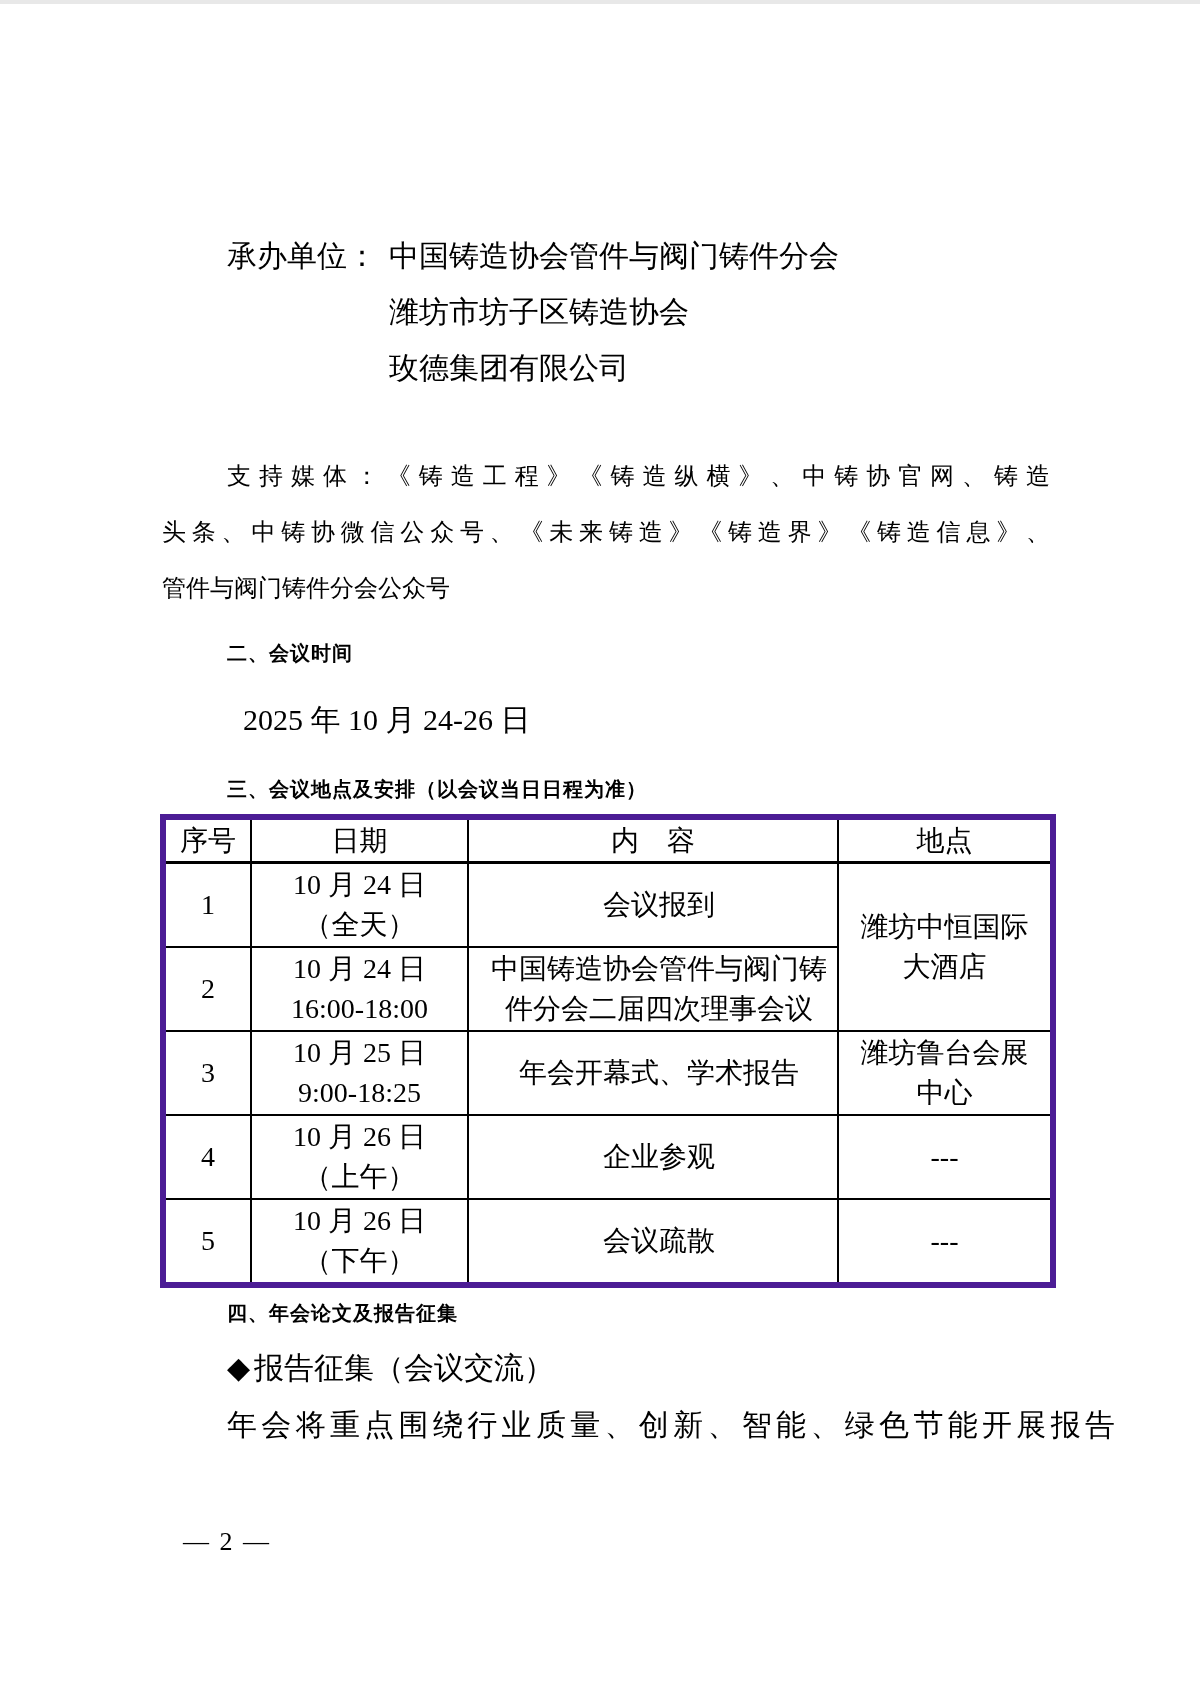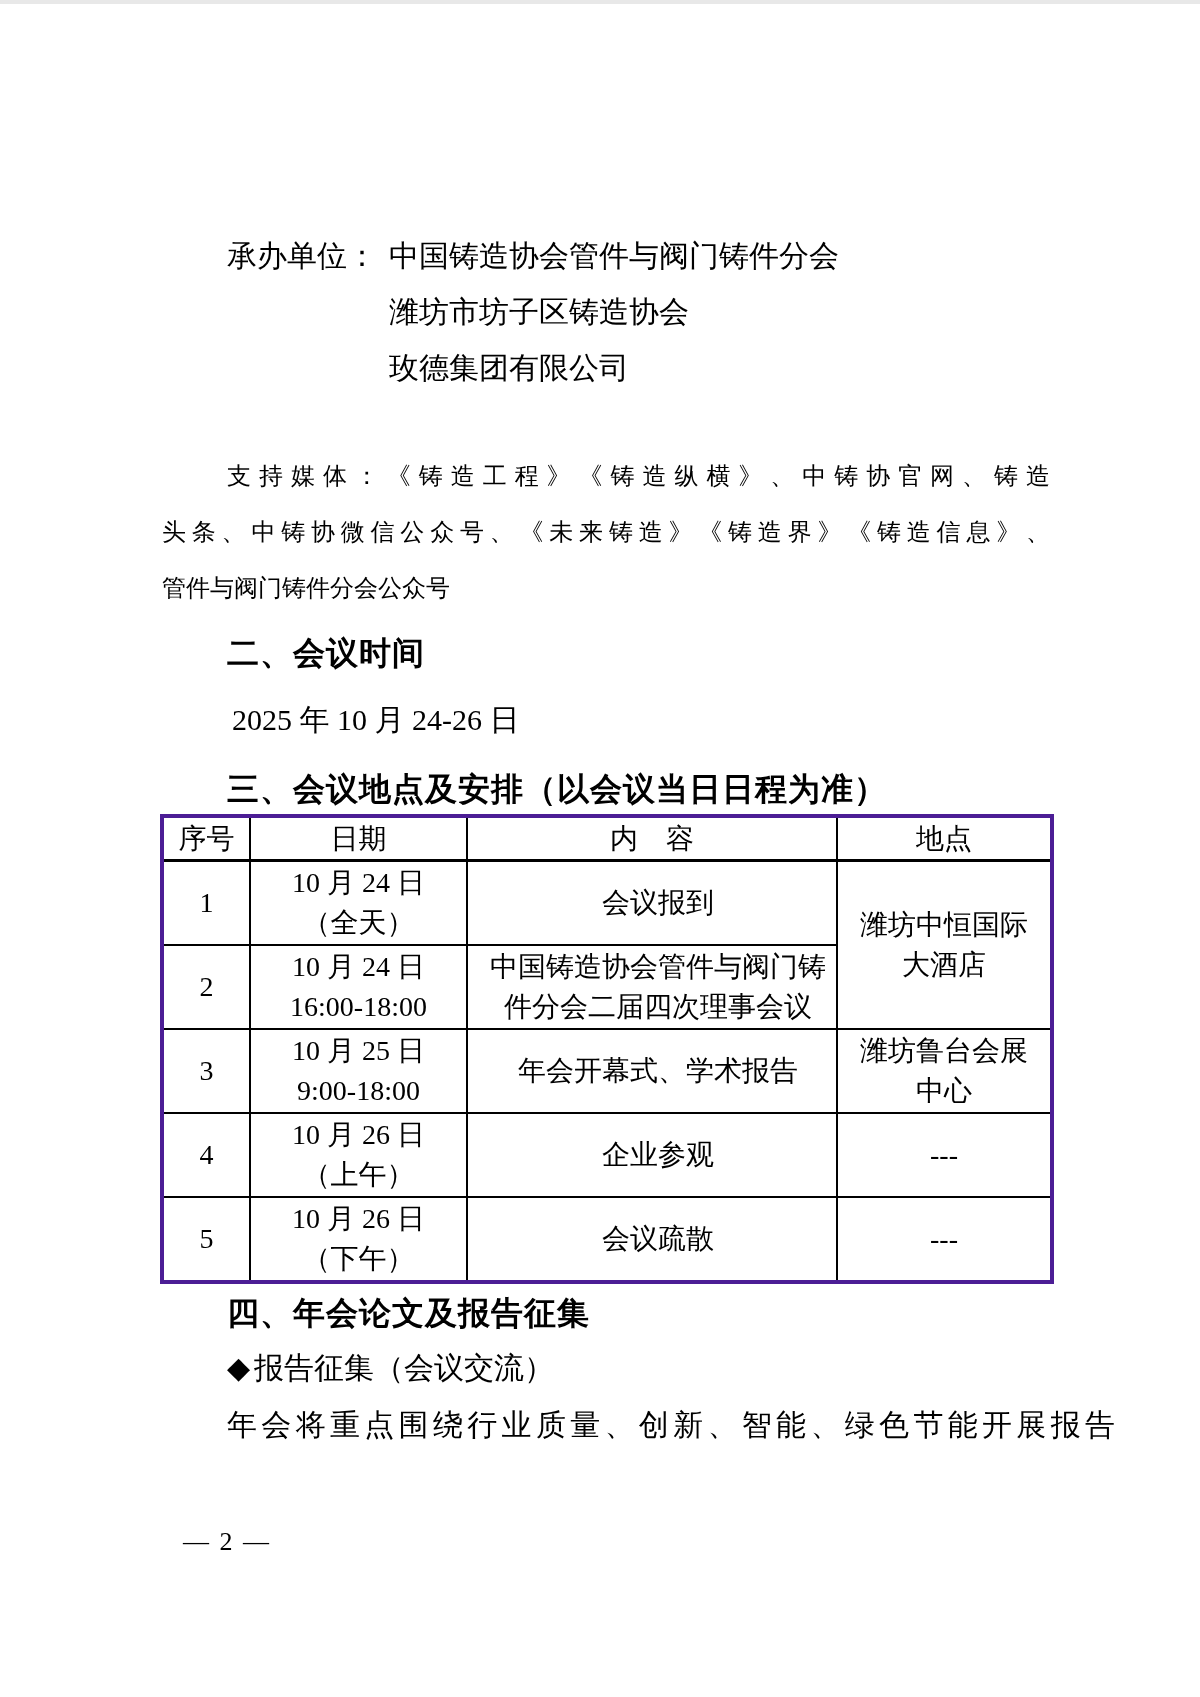--- a/index.html
+++ b/index.html
@@ -21,33 +21,33 @@
   .org-line { padding-left:227px; }
 
   .media-text { font-size:24px; line-height:56px; }
   .just { text-align:justify; text-align-last:justify; }
   .media-line-first { padding-left:65px; }
 
   
   .heading {
     font-family:"Liberation Sans","DejaVu Sans",sans-serif;
     font-weight:700;
-    font-size:32px; line-height:38px;
+    font-size:20px; line-height:38px;
     letter-spacing:1px;
     white-space:nowrap;
   }
 
   .date-line { font-size:30px; line-height:44px; white-space:nowrap; }
 
   
   #schedule-table {
     border-collapse:collapse;
     table-layout:fixed;
     width:890px;
-    border:4px solid #4c1d95;
+    border:6px solid #4c1d95;
     font-size:28px;
   }
   #schedule-table th, #schedule-table td {
     border:2px solid #000;
     text-align:center;
     vertical-align:middle;
     padding:0;
     overflow:hidden;
   }
   #schedule-table thead th {
@@ -83,21 +83,21 @@
     </div>
   </div>
 
   <div class="abs media-text" style="left:162px; top:444px; width:888px;">
     <div class="media-line-first just">支持媒体：《铸造工程》《铸造纵横》、中铸协官网、铸造</div>
     <div class="just">头条、中铸协微信公众号、《未来铸造》《铸造界》《铸造信息》、</div>
     <div>管件与阀门铸件分会公众号</div>
   </div>
 
   <div class="abs heading" style="left:227px; top:630px;">二、会议时间</div>
-  <div class="abs date-line" style="left:232px; top:694px;">2025 年 10 月 24-26 日</div>
+  <div class="abs date-line" style="left:243px; top:694px;">2025 年 10 月 24-26 日</div>
 
   <div class="abs heading" style="left:227px; top:766px;">三、会议地点及安排（以会议当日日程为准）</div>
 
   <table id="schedule-table" class="abs" style="left:160px; top:810px;">
     <colgroup>
       <col style="width:88px;">
       <col style="width:217px;">
       <col style="width:370px;">
       <col style="width:215px;">
     </colgroup>
@@ -132,21 +132,21 @@
         </td>
         <td class="cell-content-td">
           <div class="cell-line">中国铸造协会管件与阀门铸</div>
           <div class="cell-line">件分会二届四次理事会议</div>
         </td>
       </tr>
       <tr>
         <td>3</td>
         <td>
           <div class="cell-line">10 月 25 日</div>
-          <div class="cell-line">9:00-18:00</div>
+          <div class="cell-line">9:00-18:25</div>
         </td>
         <td class="cell-content-td">
           <div class="cell-line">年会开幕式、学术报告</div>
         </td>
         <td>
           <div class="cell-line">潍坊鲁台会展</div>
           <div class="cell-line">中心</div>
         </td>
       </tr>
       <tr>

